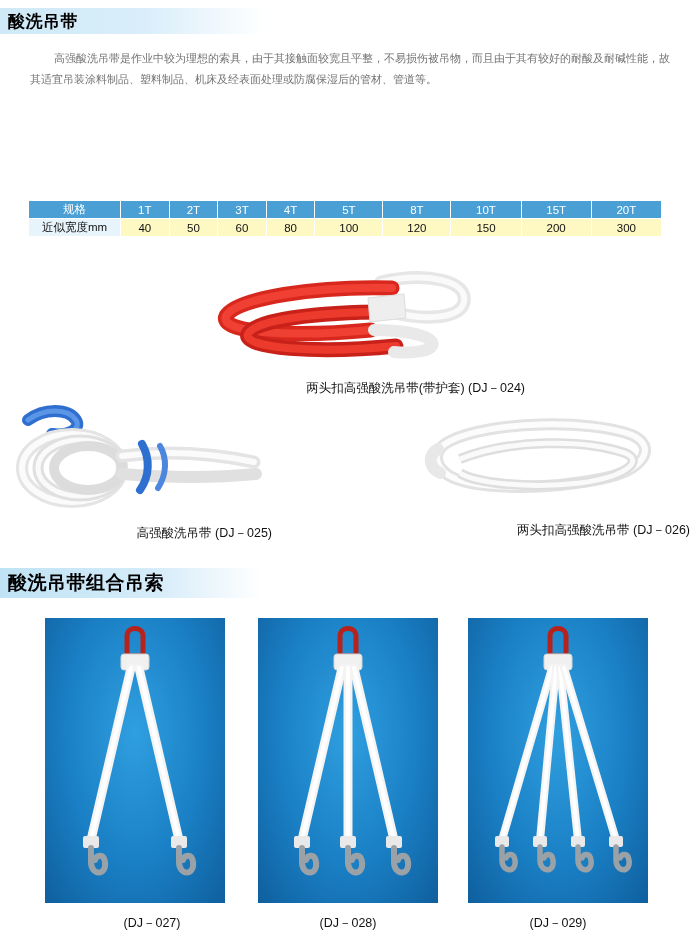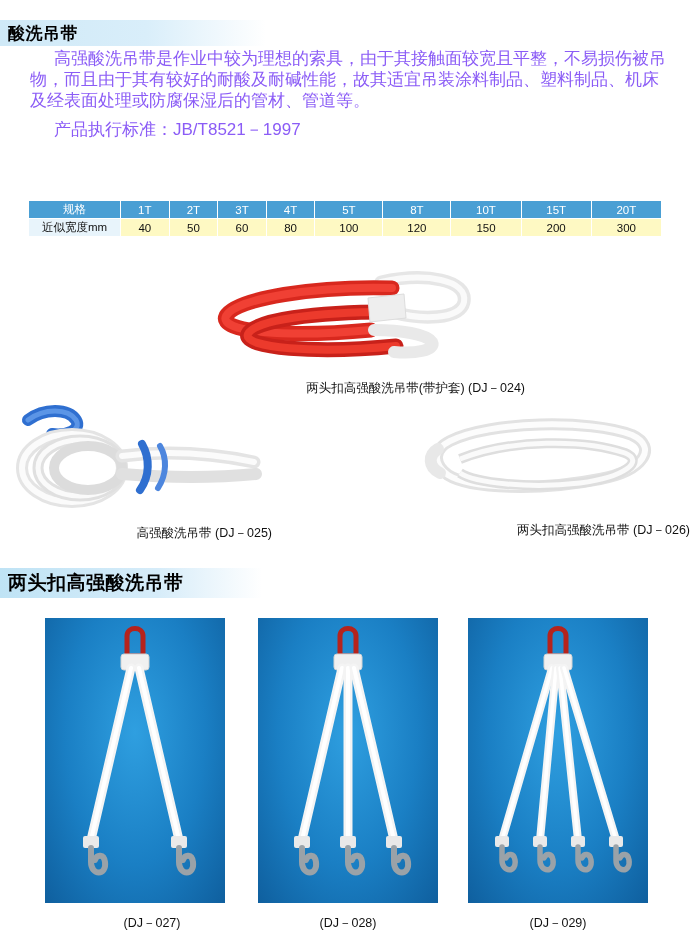--- a/index.html
+++ b/index.html
@@ -12,21 +12,21 @@
     background: #ffffff;
     font-family: "Liberation Sans", sans-serif;
     color: #1a1a1a;
     position: relative;
     overflow: hidden;
   }
 
   
   .page-header {
     position: absolute;
-    top: 20px;
+    top: 8px;
     left: 0;
     width: 266px;
     height: 26px;
     background: linear-gradient(to right, #cfe9f7 0%, #d9eefa 55%, #ffffff 100%);
     display: flex;
     align-items: center;
   }
   .page-header .title {
     font-size: 17px;
     font-weight: bold;
@@ -42,25 +42,25 @@
     left: 30px;
     width: 640px;
   }
   .intro h2 {
     font-size: 16px;
     font-weight: bold;
     margin: 0 0 8px 0;
     letter-spacing: 1px;
   }
   .intro p {
-    font-size: 17px;
+    font-size: 11px;
     line-height: 21px;
     margin: 0 0 8px 0;
     text-indent: 24px;
-    color: #8b5cf6;
+    color: #737373;
   }
   .intro p.nospace {
     margin-bottom: 4px;
   }
 
   
   .spec-table {
     position: absolute;
     top: 200px;
     left: 28px;
@@ -197,21 +197,20 @@
 </style>
 </head>
 <body>
 
 <div class="page-header">
   <span class="title">酸洗吊带</span>
 </div>
 
 <div class="intro">
   <p>高强酸洗吊带是作业中较为理想的索具，由于其接触面较宽且平整，不易损伤被吊物，而且由于其有较好的耐酸及耐碱性能，故其适宜吊装涂料制品、塑料制品、机床及经表面处理或防腐保湿后的管材、管道等。</p>
-  <p>产品执行标准：JB/T8521－1997</p>
 </div>
 
 <table class="spec-table">
   <colgroup>
       <col class="first">
       <col>
       <col>
       <col>
       <col>
       <col>
@@ -296,21 +295,21 @@
     <path d="M30 36 C 70 16, 170 14, 212 30 C 238 42, 224 66, 180 74 C 120 86, 50 84, 28 70 C 12 58, 14 44, 30 36 Z" fill="none" stroke="#fcfcfc" stroke-width="6"></path>
     <path d="M40 54 C 90 34, 165 34, 205 48 C 225 56, 205 72, 160 78 C 110 84, 55 78, 40 68" fill="none" stroke="#dedede" stroke-width="10"></path>
     <path d="M40 54 C 90 34, 165 34, 205 48 C 225 56, 205 72, 160 78 C 110 84, 55 78, 40 68" fill="none" stroke="#fafafa" stroke-width="5"></path>
 
     <path d="M18 44 C 8 50, 8 62, 20 68" fill="none" stroke="#e8e8e8" stroke-width="12" stroke-linecap="round"></path>
   </svg>
 </div>
 <div class="fig-caption fig3-cap">两头扣高强酸洗吊带 (DJ－026)</div>
 
 <div class="section-header">
-  <span class="title">两头扣高强酸洗吊带</span>
+  <span class="title">酸洗吊带组合吊索</span>
 </div>
 
 <div class="panels">
 
   <div class="panel p1">
     <svg width="180" height="285" viewBox="0 0 180 285">
 
       <path d="M82 18 C 82 8, 98 8, 98 18 L 98 38 L 82 38 Z" fill="none" stroke="#b6231c" stroke-width="5"></path>
       <rect x="76" y="36" width="28" height="16" rx="3" fill="#f0f0f0" stroke="#d4d4d4" stroke-width="1"></rect>
 

